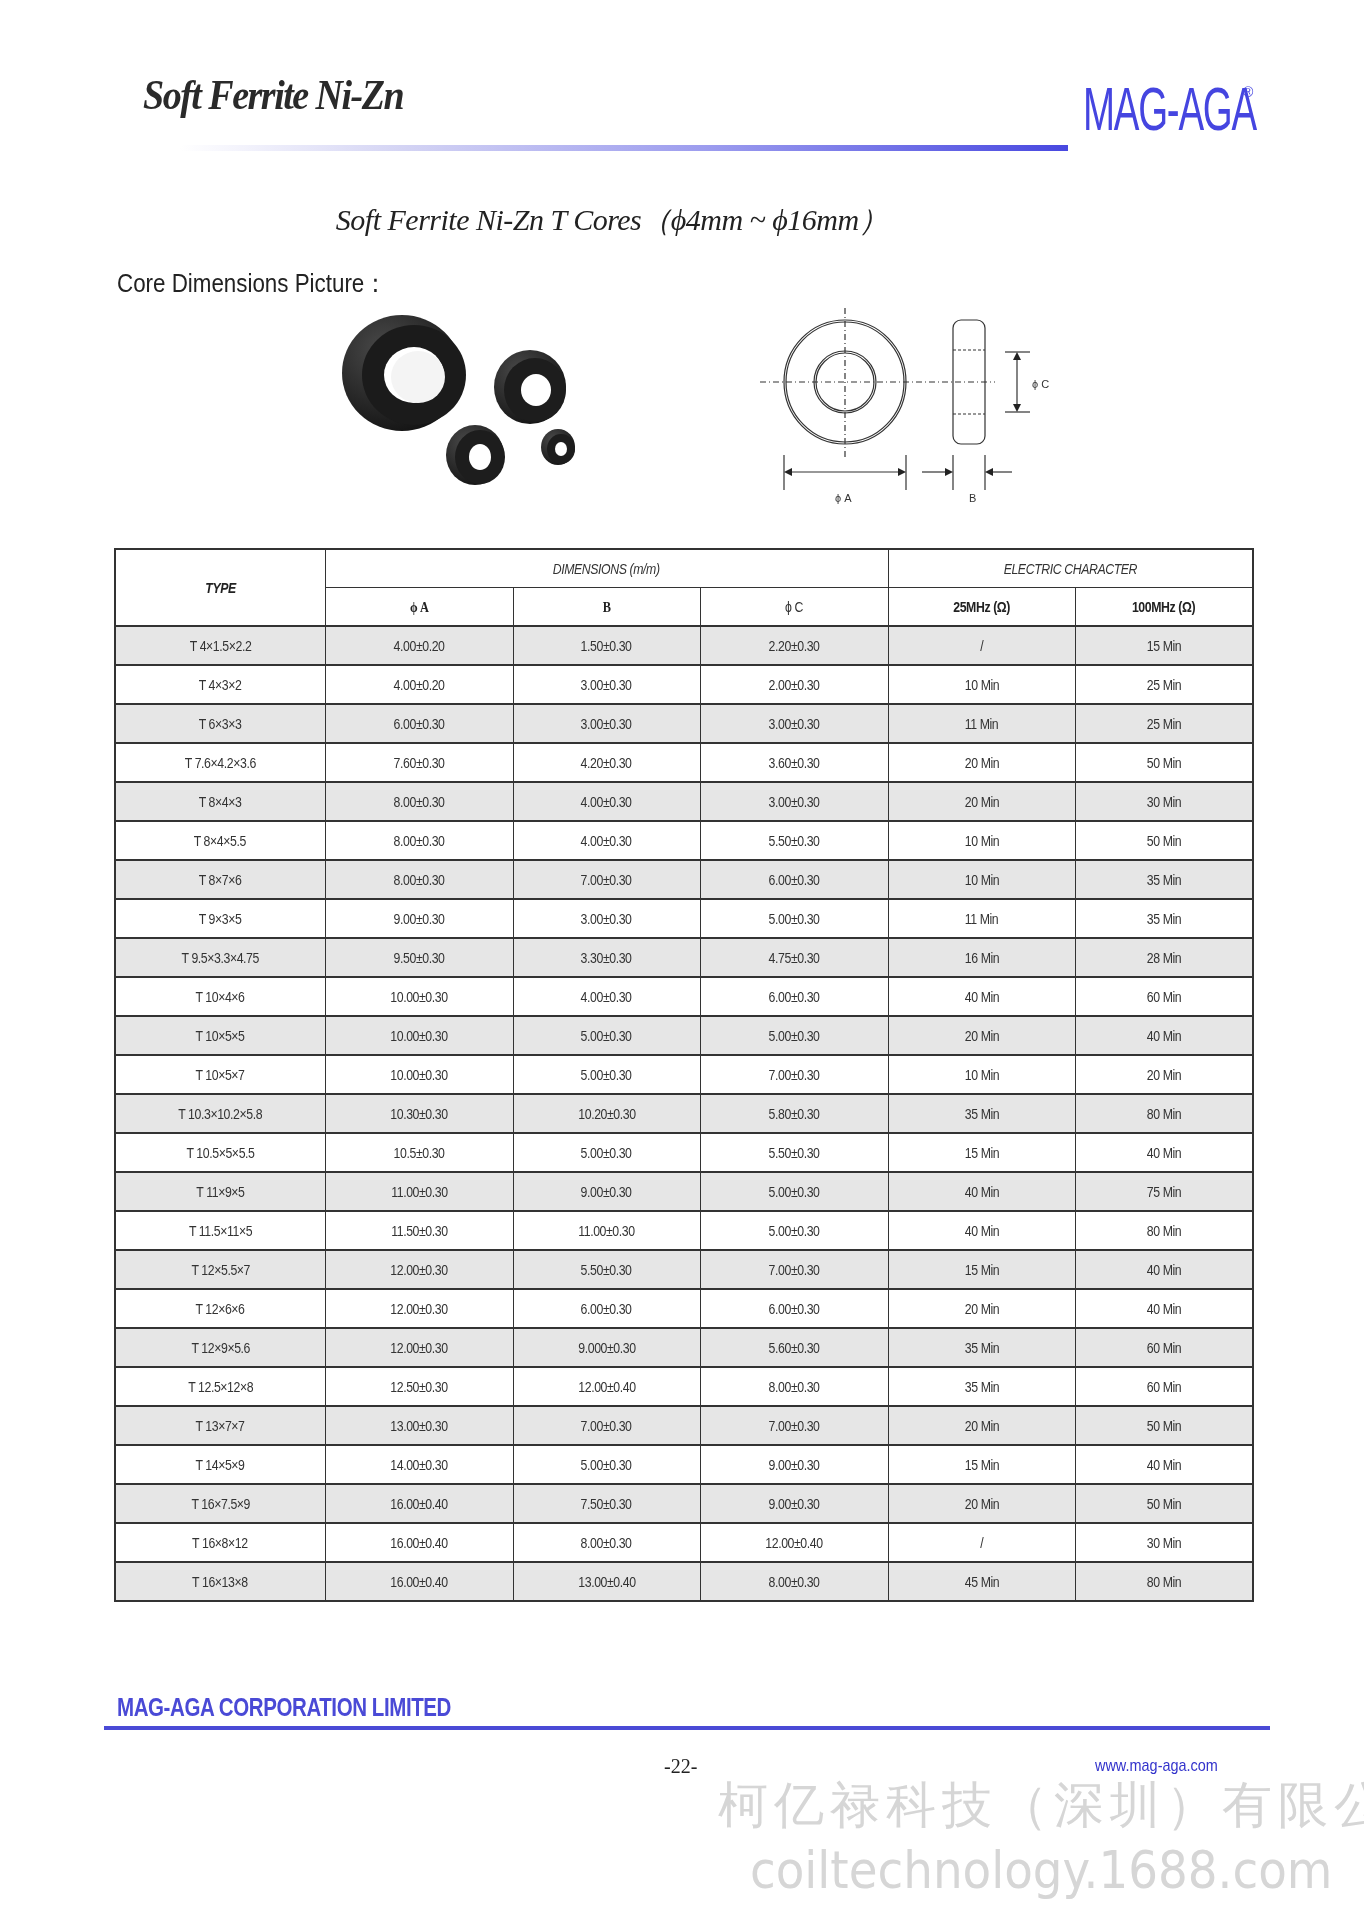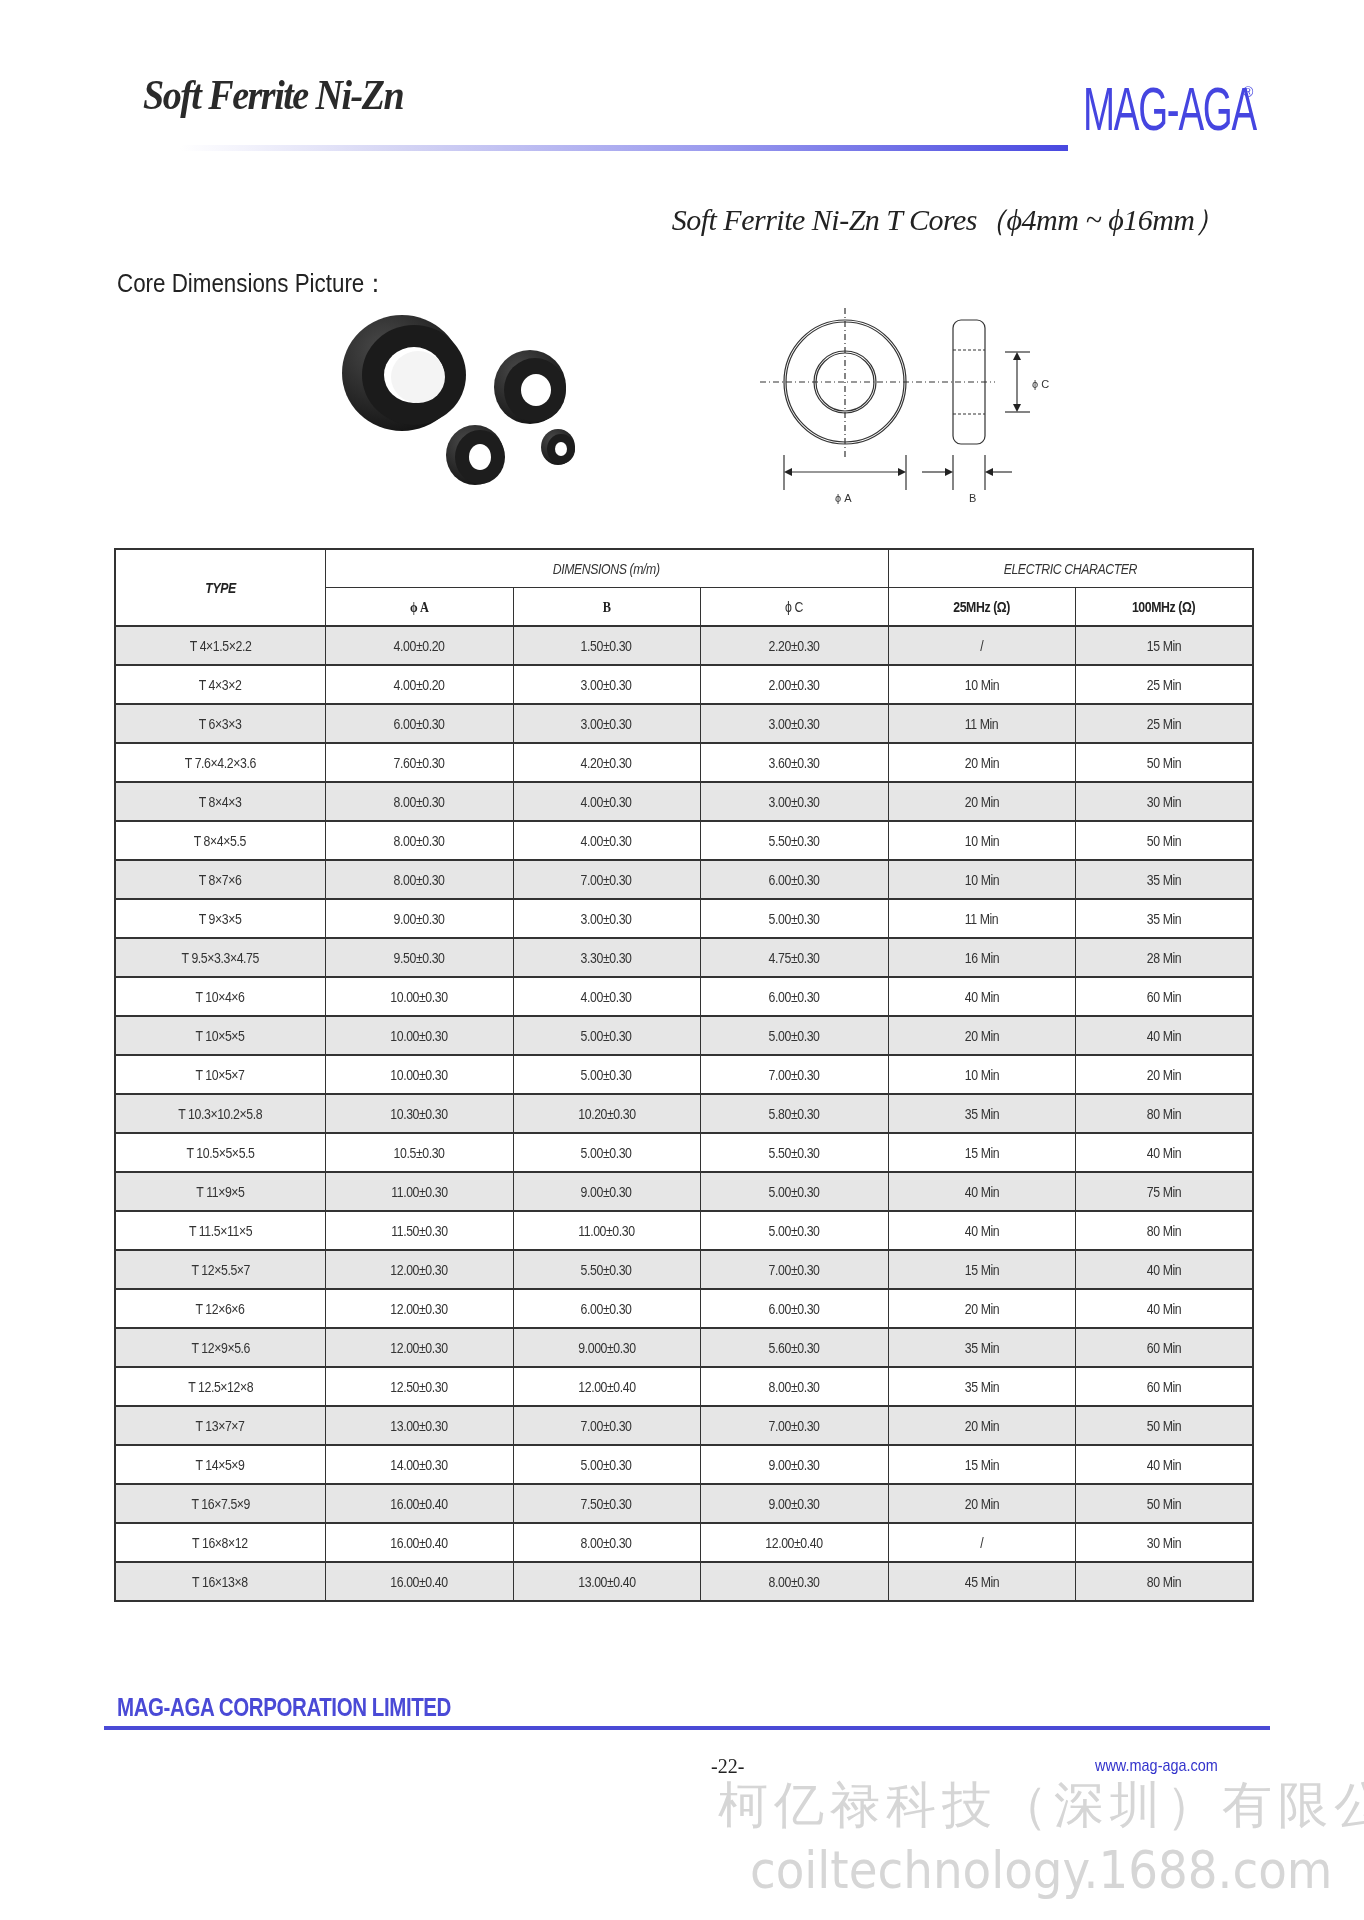--- a/index.html
+++ b/index.html
@@ -3,40 +3,40 @@
   <meta charset="utf-8">
   <style>
     html, body { margin: 0; padding: 0; background: #ffffff; }
     body { width: 1364px; height: 1920px; position: relative; overflow: hidden; font-family: "Liberation Sans", sans-serif; color: #222; }
 
     .series-title { position: absolute; left: 143px; top: 70px; font-family: "Liberation Serif", serif; font-style: italic; font-weight: bold; font-size: 38px; letter-spacing: -1.5px; color: #2a2a2a; transform: scaleY(1.1); transform-origin: left top; }
     .header-rule { position: absolute; left: 180px; top: 145px; width: 888px; height: 6px; background: linear-gradient(to right, rgba(255,255,255,0) 0%, #d4d4f4 25%, #9b9bee 60%, #4848e0 100%); }
     .brand-logo { position: absolute; left: 1083px; top: 78px; font-family: "Liberation Sans Narrow", "Liberation Sans", sans-serif; font-size: 62px; color: #4545e0; letter-spacing: -2px; transform: scaleX(0.62); transform-origin: left top; line-height: 1; white-space: nowrap; }
     .brand-reg { position: absolute; left: 1243px; top: 84px; font-size: 14px; color: #4545e0; }
 
-    .doc-title { position: absolute; left: 0; width: 1224px; top: 200px; text-align: right; font-family: "Liberation Serif", serif; font-style: italic; font-size: 30px; color: #222; letter-spacing: -0.5px; }
+    .doc-title { position: absolute; left: 0; width: 1224px; top: 200px; text-align: center; font-family: "Liberation Serif", serif; font-style: italic; font-size: 30px; color: #222; letter-spacing: -0.5px; }
     .section-label { position: absolute; left: 117px; top: 266px; font-size: 26px; color: #222; transform: scaleX(0.86); transform-origin: left top; }
 
     .photo { position: absolute; left: 330px; top: 305px; width: 260px; height: 200px; }
     .diagram { position: absolute; left: 750px; top: 300px; width: 290px; height: 210px; }
 
     .spec-table { position: absolute; left: 114px; top: 548px; width: 1138px; border-collapse: collapse; table-layout: fixed; }
     .spec-table td, .spec-table th { border: 1px solid #333; text-align: center; vertical-align: middle; padding: 0; font-weight: normal; font-size: 15px; color: #333; }
     .spec-table { border: 2px solid #333; }
     .spec-table thead tr.h1 th { height: 37px; font-style: italic; }
     .spec-table thead tr.h2 th { height: 37px; }
     .spec-table tbody td { height: 37px; border-top: 2px solid #333; }
     .spec-table tbody tr.shade td { background: #e6e6e6; }
     .cell-txt { display: inline-block; transform: scaleX(0.82); letter-spacing: -0.5px; }
     .hdr-bold { font-weight: bold; color: #222; }
     .hdr-serif { font-family: "Liberation Serif", serif; }
 
     .footer-company { position: absolute; left: 117px; top: 1693px; font-size: 25px; font-weight: bold; color: #4a4ad6; transform: scaleX(0.82); transform-origin: left top; white-space: nowrap; letter-spacing: -0.5px; }
     .footer-rule { position: absolute; left: 104px; top: 1726px; width: 1166px; height: 4px; background: #4a4ad6; }
-    .page-number { position: absolute; left: 664px; top: 1755px; font-family: "Liberation Serif", serif; font-size: 20px; color: #222; margin-left: 47px; }
+    .page-number { position: absolute; left: 664px; top: 1755px; font-family: "Liberation Serif", serif; font-size: 20px; color: #222; }
     .footer-url { position: absolute; left: 1095px; top: 1756px; font-size: 17px; color: #3333cc; transform: scaleX(0.85); transform-origin: left top; }
 
     .wm-line1 { position: absolute; left: 718px; top: 1772px; font-size: 50px; color: #d6d6d6; letter-spacing: 6px; white-space: nowrap; font-family: "DejaVu Sans", sans-serif; }
     .wm-line2 { position: absolute; left: 750px; top: 1840px; font-size: 52px; color: #d6d6d6; white-space: nowrap; transform: scaleX(0.9); transform-origin: left top; font-family: "DejaVu Sans", sans-serif; }
   </style>
 </head>
 <body>
 
 <div class="series-title">Soft Ferrite Ni-Zn</div>
 <div class="header-rule"></div>

